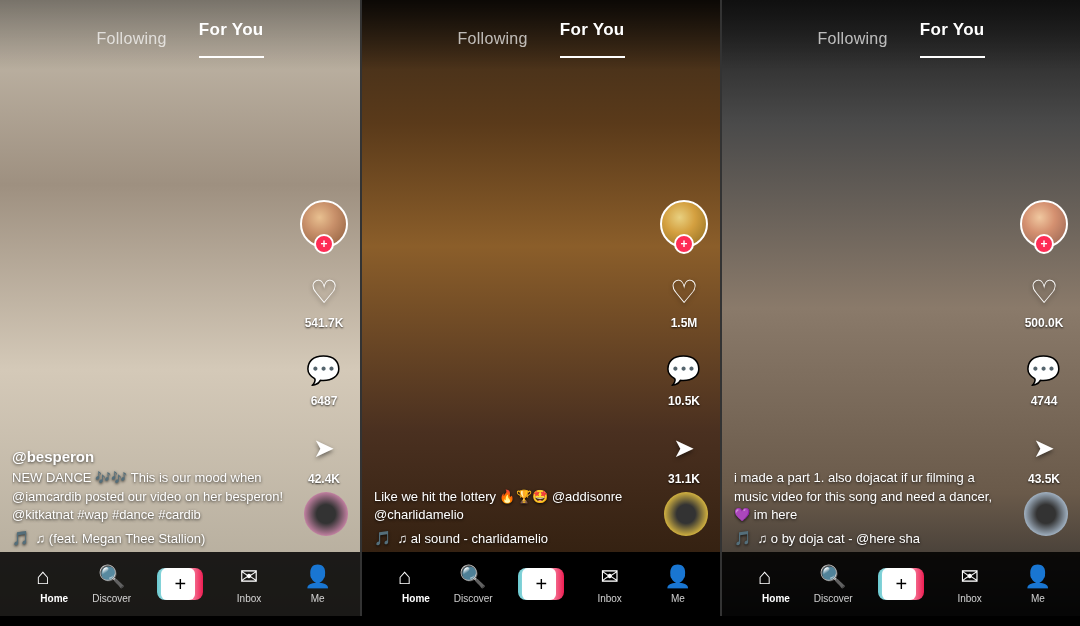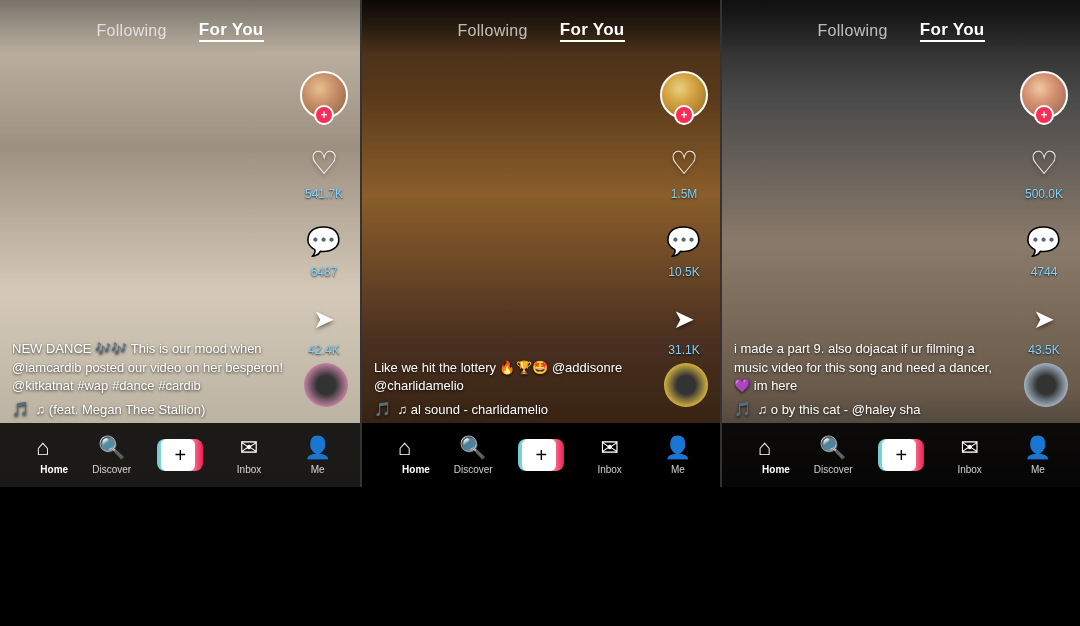--- a/index.html
+++ b/index.html
@@ -8,21 +8,21 @@
       height: 626px;
       background: #000;
       display: flex;
       flex-direction: row;
       overflow: hidden;
       font-family: -apple-system, BlinkMacSystemFont, 'Segoe UI', sans-serif;
     }
 
     .phone-panel {
       width: 360px;
-      height: 487px;
+      height: 616px;
       position: relative;
       overflow: hidden;
       flex-shrink: 0;
     }
 
     .phone-panel + .phone-panel {
       border-left: 2px solid #333;
     }
 
     
@@ -72,21 +72,21 @@
       color: rgba(255,255,255,0.7);
       cursor: pointer;
       letter-spacing: 0.3px;
     }
 
     .nav-label.active {
       font-size: 17px;
       font-weight: 700;
       color: #fff;
       border-bottom: 2px solid #fff;
-      padding-bottom: 0;
+      padding-bottom: 16px;
     }
 
     
     .right-sidebar {
       position: absolute;
       right: 12px;
       bottom: 130px;
       z-index: 10;
       display: flex;
       flex-direction: column;
@@ -151,22 +151,22 @@
     .icon-circle {
       width: 44px;
       height: 44px;
       display: flex;
       align-items: center;
       justify-content: center;
     }
 
     .icon-count {
       font-size: 12px;
-      color: #7dd3fc;
-      font-weight: 400;
+      color: #ffffff;
+      font-weight: 700;
       text-align: center;
       text-shadow: 0 1px 2px rgba(0,0,0,0.8);
     }
 
     .heart-icon {
       font-size: 32px;
       color: #fff;
       text-shadow: 0 2px 4px rgba(0,0,0,0.5);
     }
 
@@ -374,20 +374,21 @@
     </div>
     <div class="icon-group">
       <div class="icon-circle">
         <span class="share-icon-wrap">➤</span>
       </div>
       <span class="icon-count">42.4K</span>
     </div>
   </div>
 
   <div class="bottom-info">
+    <div class="username">@besperon</div>
     <div class="description">NEW DANCE 🎶🎶 This is our mood when @iamcardib posted our video on her besperon! @kitkatnat #wap #dance #cardib</div>
     <div class="music-row">
       <span class="music-note">🎵</span>
       <span>♫ (feat. Megan Thee Stallion)</span>
     </div>
   </div>
 
   <div class="music-disc"></div>
 
   <div class="bottom-nav">
@@ -510,24 +511,24 @@
     </div>
     <div class="icon-group">
       <div class="icon-circle">
         <span class="share-icon-wrap">➤</span>
       </div>
       <span class="icon-count">43.5K</span>
     </div>
   </div>
 
   <div class="bottom-info">
-    <div class="description">i made a part 9. also dojacat if ur filming a music video for this song and need a dancer, 💜 im here</div>
+    <div class="description">i made a part 1. also dojacat if ur filming a music video for this song and need a dancer, 💜 im here</div>
     <div class="music-row">
       <span class="music-note">🎵</span>
-      <span>♫ o by this cat - @haley sha</span>
+      <span>♫ o by doja cat - @here sha</span>
     </div>
   </div>
 
   <div class="music-disc"></div>
 
   <div class="bottom-nav">
     <div class="nav-item">
       <span class="nav-icon active">⌂</span>
       <span class="nav-text active">Home</span>
     </div>

